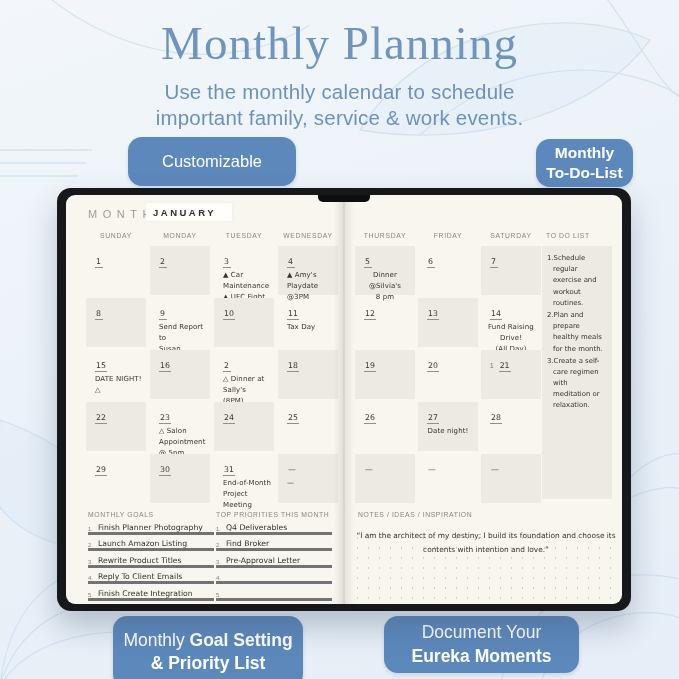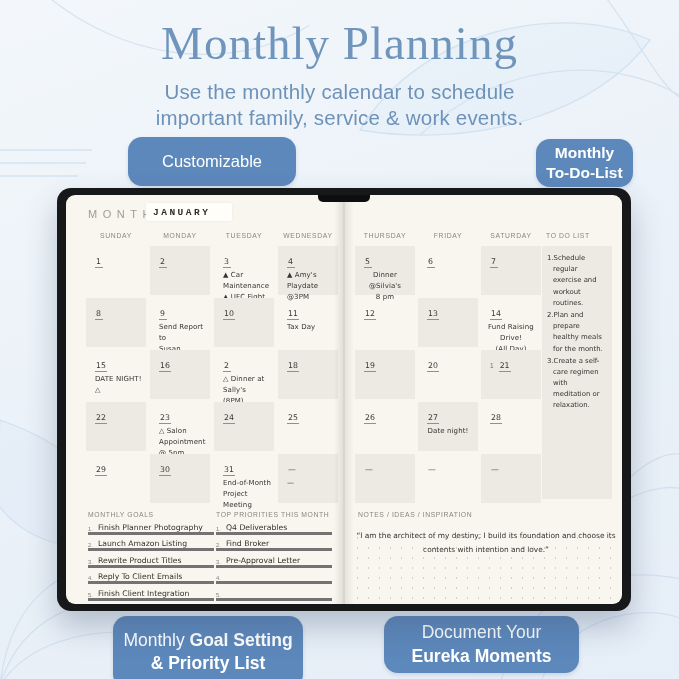--- a/index.html
+++ b/index.html
@@ -31,21 +31,21 @@
   .spine{position:absolute;left:268px;top:0;width:20px;height:100%;
     background:linear-gradient(90deg,rgba(90,85,70,0) 0%,rgba(90,85,70,.13) 42%,rgba(60,55,45,.20) 50%,rgba(90,85,70,.10) 58%,rgba(90,85,70,0) 100%);}
   .spine-tab{position:absolute;left:252px;top:-1px;width:52px;height:8px;
     background:#0d0e10;border-radius:0 0 5px 5px;}
 
   .month-label{position:absolute;left:22px;top:13px;font-size:11px;
     letter-spacing:5.5px;color:#a09c94;}
   .month-strip{position:absolute;left:80px;top:8px;width:86px;height:18px;
     background:#fffefa;border-radius:2px;box-shadow:0 0 3px rgba(0,0,0,.06);}
   .month-value{position:absolute;left:87px;top:12px;font-size:9.5px;font-weight:700;
-    letter-spacing:2.5px;color:#2f2e2a;font-family:Liberation Mono, monospace;}
+    letter-spacing:2.5px;color:#2f2e2a;font-family:Liberation Sans, sans-serif;}
 
   .hdr-left{position:absolute;left:20px;top:37px;width:252px;display:grid;
     grid-template-columns:repeat(4,1fr);column-gap:4px;}
   .hdr-right{position:absolute;left:289px;top:37px;width:186px;display:grid;
     grid-template-columns:repeat(3,1fr);column-gap:3px;}
   .dayhdr{text-align:center;font-size:6.8px;letter-spacing:.7px;color:#8a867e;}
 
   .cal-left{position:absolute;left:20px;top:51px;width:252px;display:grid;
     grid-template-columns:repeat(4,1fr);gap:3px 4px;grid-auto-rows:49px;}
   .cal-right{position:absolute;left:289px;top:51px;width:186px;display:grid;
@@ -223,21 +223,21 @@
         <div class="g-item">
             <span class="n">3.</span>
             <span class="t">Rewrite Product Titles</span>
           </div>
         <div class="g-item">
             <span class="n">4.</span>
             <span class="t">Reply To Client Emails</span>
           </div>
         <div class="g-item">
             <span class="n">5.</span>
-            <span class="t">Finish Client Integration</span>
+            <span class="t">Finish Create Integration</span>
           </div>
       </div>
 
       <div class="priorities">
         <div class="sec-hdr">TOP PRIORITIES THIS MONTH</div>
         <div class="g-item">
             <span class="n">1.</span>
             <span class="t">Q4 Deliverables</span>
           </div>
         <div class="g-item">

